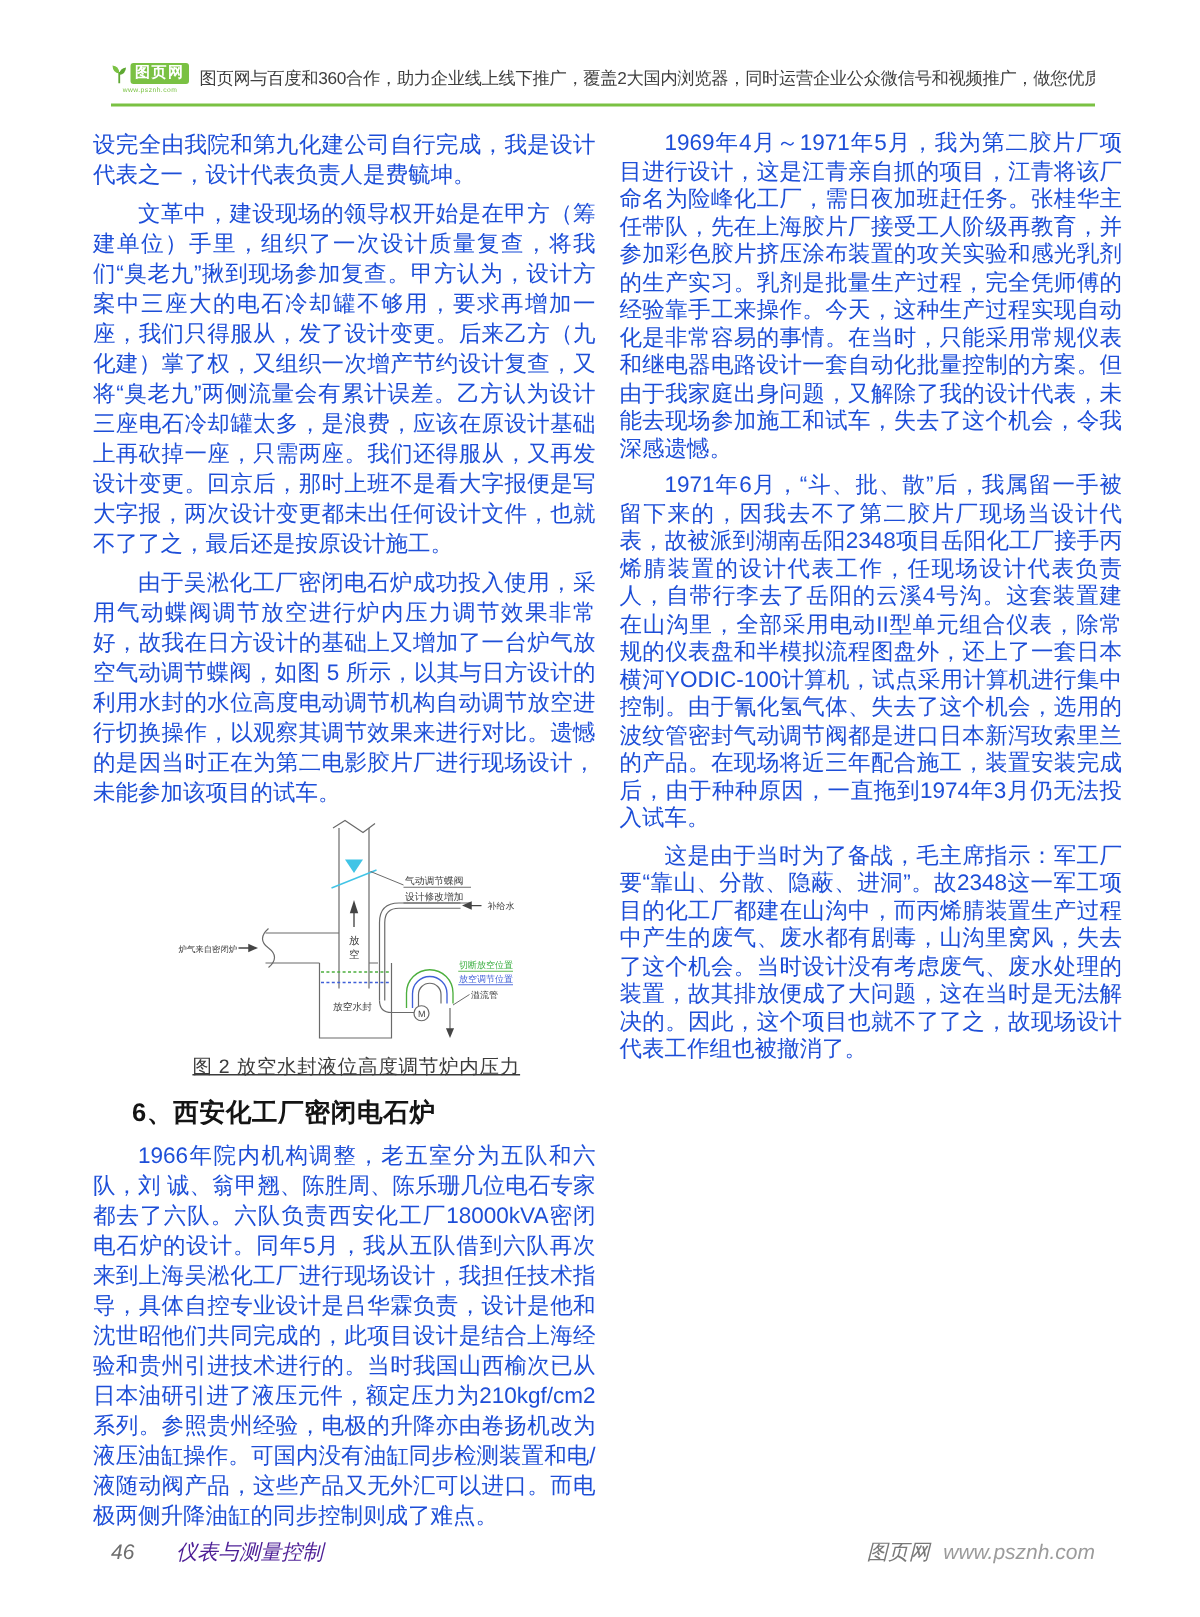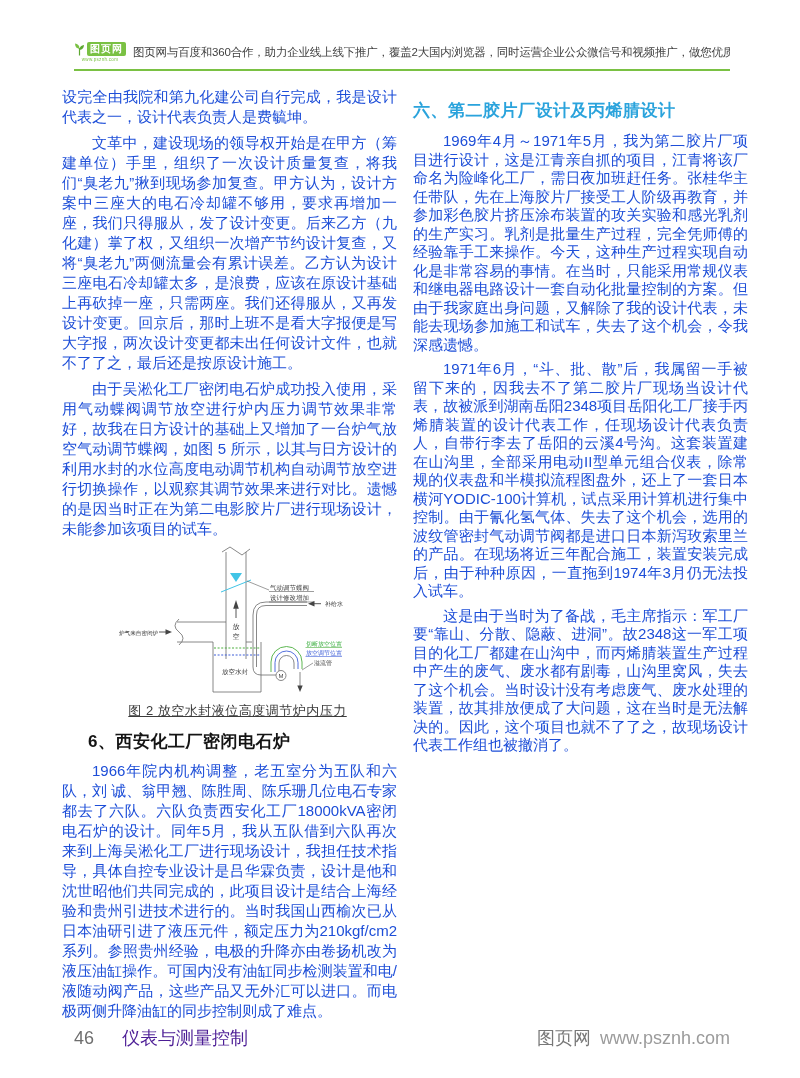--- a/index.html
+++ b/index.html
@@ -41,21 +41,21 @@
   
   figure { margin:4px 0 4px; }
   .fig-svg { display:block; margin-left:56px; }
   figcaption {
     font-size:13px; color:#3c3c3c; text-align:center;
     margin-top:5px; padding-left:16px; letter-spacing:0.5px;text-decoration:underline;
   }
   
   .ftr {
     position:absolute; left:74px; right:70px; top:1026px;
-    display:flex; align-items:baseline; font-size:18px; color:#6e6e6e;
+    display:flex; align-items:baseline; font-size:14px; color:#6e6e6e;font-style:italic;
   }
   .ftr .journal { margin-left:28px; color:#4c1d95; }
   .ftr .flex { flex:1; }
   .ftr .site-name { color:#787878; }
   .ftr .site-url  { color:#9b9b9b; margin-left:9px; }
 </style>
 </head>
 <body>
 
 <div class="hdr">
@@ -148,21 +148,20 @@
         </g>
       </svg>
       <figcaption>图 2 放空水封液位高度调节炉内压力</figcaption>
     </figure>
 
     <div class="sec-heading">6、西安化工厂密闭电石炉</div>
     <p>1966年院内机构调整，老五室分为五队和六队，刘 诚、翁甲翘、陈胜周、陈乐珊几位电石专家都去了六队。六队负责西安化工厂18000kVA密闭电石炉的设计。同年5月，我从五队借到六队再次来到上海吴淞化工厂进行现场设计，我担任技术指导，具体自控专业设计是吕华霖负责，设计是他和沈世昭他们共同完成的，此项目设计是结合上海经验和贵州引进技术进行的。当时我国山西榆次已从日本油研引进了液压元件，额定压力为210kgf/cm2系列。参照贵州经验，电极的升降亦由卷扬机改为液压油缸操作。可国内没有油缸同步检测装置和电/液随动阀产品，这些产品又无外汇可以进口。而电极两侧升降油缸的同步控制则成了难点。</p>
   </div>
 
   <div class="col col-right">
-    <div class="sec-heading blue">六、第二胶片厂设计及丙烯腈设计</div>
     <p>1969年4月～1971年5月，我为第二胶片厂项目进行设计，这是江青亲自抓的项目，江青将该厂命名为险峰化工厂，需日夜加班赶任务。张桂华主任带队，先在上海胶片厂接受工人阶级再教育，并参加彩色胶片挤压涂布装置的攻关实验和感光乳剂的生产实习。乳剂是批量生产过程，完全凭师傅的经验靠手工来操作。今天，这种生产过程实现自动化是非常容易的事情。在当时，只能采用常规仪表和继电器电路设计一套自动化批量控制的方案。但由于我家庭出身问题，又解除了我的设计代表，未能去现场参加施工和试车，失去了这个机会，令我深感遗憾。</p>
     <p>1971年6月，“斗、批、散”后，我属留一手被留下来的，因我去不了第二胶片厂现场当设计代表，故被派到湖南岳阳2348项目岳阳化工厂接手丙烯腈装置的设计代表工作，任现场设计代表负责人，自带行李去了岳阳的云溪4号沟。这套装置建在山沟里，全部采用电动II型单元组合仪表，除常规的仪表盘和半模拟流程图盘外，还上了一套日本横河YODIC-100计算机，试点采用计算机进行集中控制。由于氰化氢气体、失去了这个机会，选用的波纹管密封气动调节阀都是进口日本新泻玫索里兰的产品。在现场将近三年配合施工，装置安装完成后，由于种种原因，一直拖到1974年3月仍无法投入试车。</p>
     <p>这是由于当时为了备战，毛主席指示：军工厂要“靠山、分散、隐蔽、进洞”。故2348这一军工项目的化工厂都建在山沟中，而丙烯腈装置生产过程中产生的废气、废水都有剧毒，山沟里窝风，失去了这个机会。当时设计没有考虑废气、废水处理的装置，故其排放便成了大问题，这在当时是无法解决的。因此，这个项目也就不了了之，故现场设计代表工作组也被撤消了。</p>
   </div>
 </div>
 
 <div class="ftr">
   <span>46</span>
   <span class="journal">仪表与测量控制</span>
   <span class="flex"></span>

